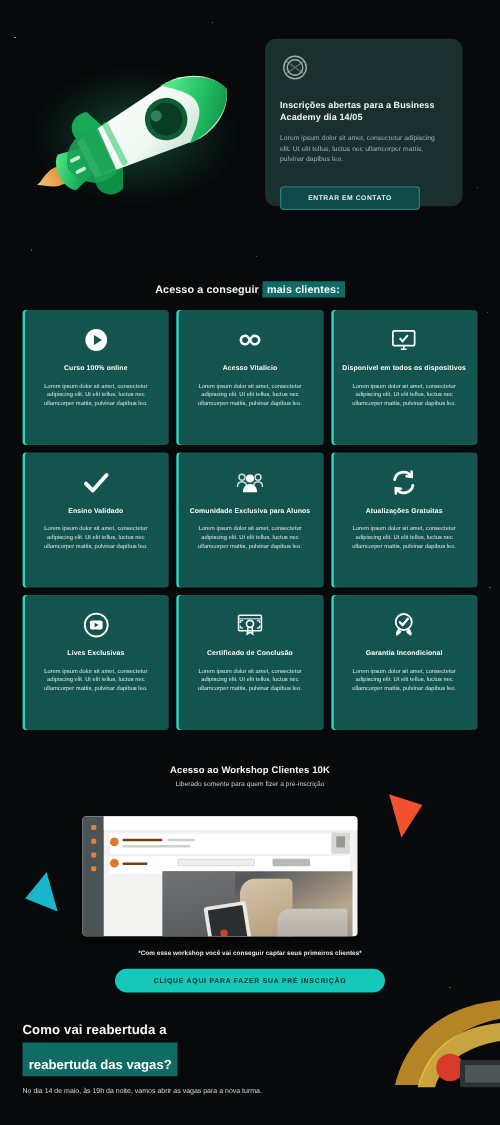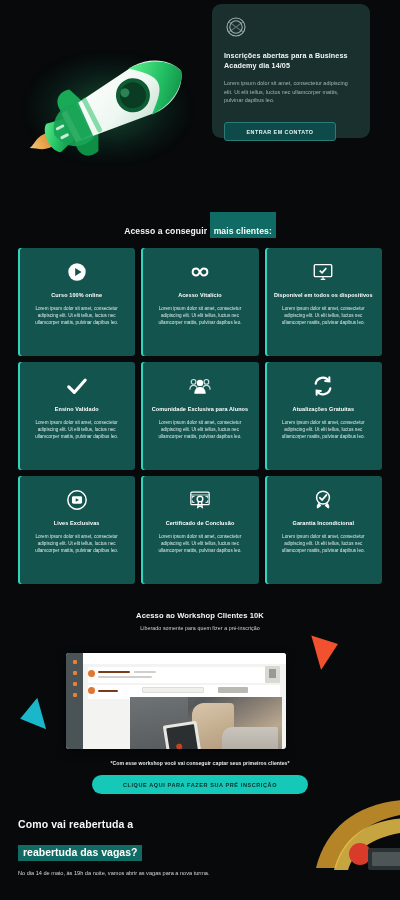--- a/index.html
+++ b/index.html
@@ -41,21 +41,21 @@
     position:absolute; left:18px; top:38px; width:180px; height:140px;
   }
   .rocket-glow {
     position:absolute; left:10px; top:18px; width:160px; height:105px;
     background:radial-gradient(ellipse at 50% 50%, rgba(60,220,140,.30), rgba(20,120,90,.12) 55%, transparent 75%);
     filter:blur(4px);
   }
   .rocket { position:absolute; left:0; top:0; width:180px; height:140px; }
 
   .hero-card {
-    position:absolute; left:212px; top:4px; width:158px; height:134px;
+    position:absolute; left:212px; top:31px; width:158px; height:134px;
     background:#19302f;
     border-radius:9px;
     padding:11px 12px 0 12px;
   }
   .hero-badge { width:24px; height:24px; opacity:.75; margin-bottom:8px; }
   .hero-title {
     font-size:7.2px; font-weight:bold; color:#eef6f4; line-height:1.45;
     letter-spacing:.1px; margin-bottom:7px;
   }
   .hero-body {
@@ -67,21 +67,21 @@
     color:#dff3f0; font-size:5.4px; font-weight:bold; letter-spacing:.45px;
     display:flex; align-items:center; justify-content:center; cursor:pointer;
   }
 
   
   .features { position:relative; padding:0 18px; }
   .features-head {
     text-align:center; font-size:8.6px; font-weight:bold; color:#f1f6f5;
     letter-spacing:.1px; padding:16px 0 12px;
   }
-  .hl { background:#0f6b63; color:#ffffff; padding:14px 4px 2px; }
+  .hl { background:#0f6b63; color:#ffffff; padding:1px 4px 2px; }
   .grid { display:grid; grid-template-columns:repeat(3,1fr); gap:6px; }
   .card {
     position:relative; background:#14544f; border-radius:3px;
     height:108px; padding:13px 8px 8px;
     display:flex; flex-direction:column; align-items:center;
     box-shadow:inset 2px 0 0 0 #2fd6bd;
   }
   .card-icon { width:22px; height:22px; margin-bottom:9px; color:#ffffff; }
   .card-title {
     font-size:5.5px; font-weight:bold; color:#ffffff; text-align:center;
@@ -141,21 +141,21 @@
   .cta {
     margin:9px auto 0; width:216px; height:19px; border-radius:10px;
     background:#16c8b8; color:#062b2a; font-size:5.5px; font-weight:bold;
     letter-spacing:.6px; display:flex; align-items:center; justify-content:center;
     cursor:pointer; border:none;
   }
 
   
   .bottom { position:relative; padding:24px 18px 0; }
   .bt-line1 { font-size:10.5px; font-weight:bold; color:#f4f8f7; letter-spacing:.1px; }
-  .bt-line2 { margin-top:15px; display:inline-block; font-size:10.5px; font-weight:bold; color:#ffffff; background:#0f6b63; padding:1px 5px 3px; }
+  .bt-line2 { margin-top:4px; display:inline-block; font-size:10.5px; font-weight:bold; color:#ffffff; background:#0f6b63; padding:12px 5px 3px; }
   .bt-body { font-size:5.6px; color:#cfdad8; margin-top:8px; line-height:1.6; max-width:210px; }
   .bt-art { position:absolute; right:-6px; top:4px; width:150px; height:72px; }
 </style>
 </head>
 <body>
 
 <div class="page">
   <div class="stars"></div>
 
   <section class="hero">

